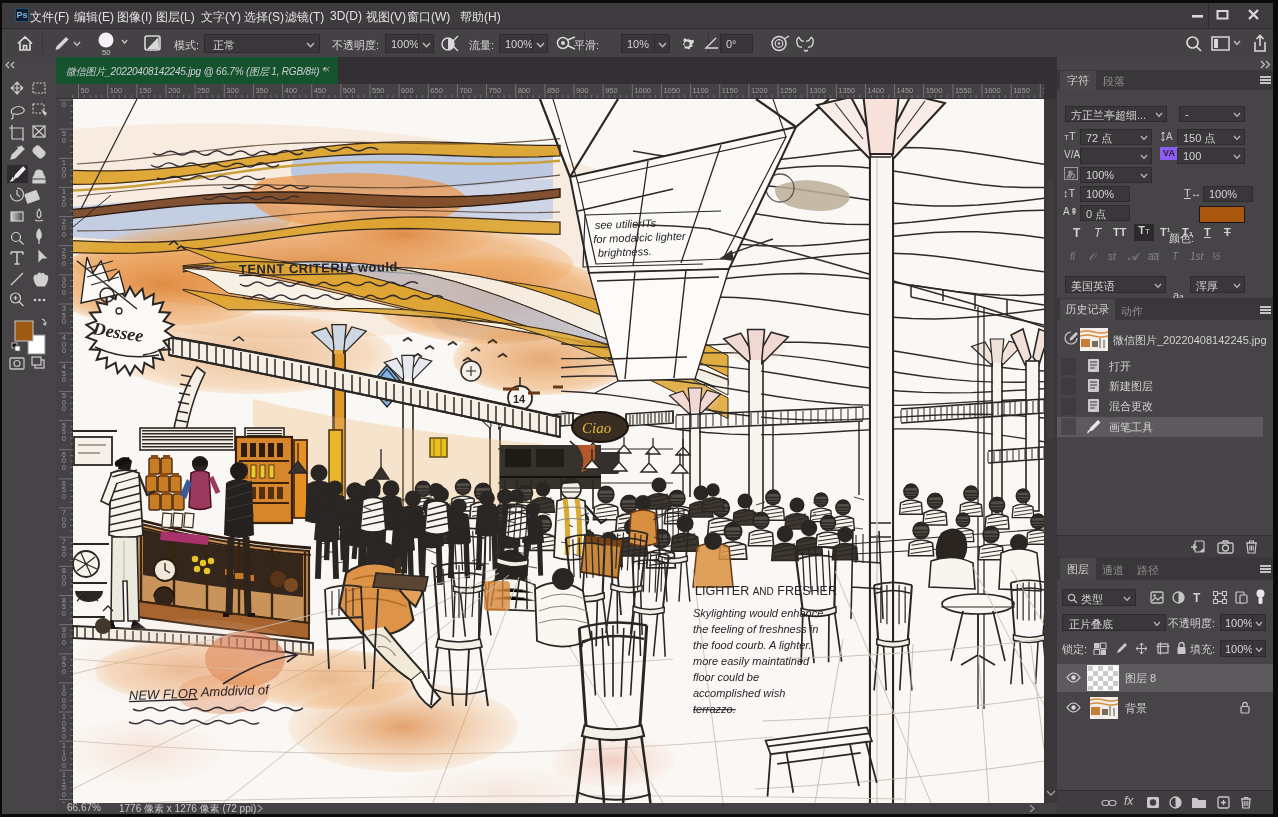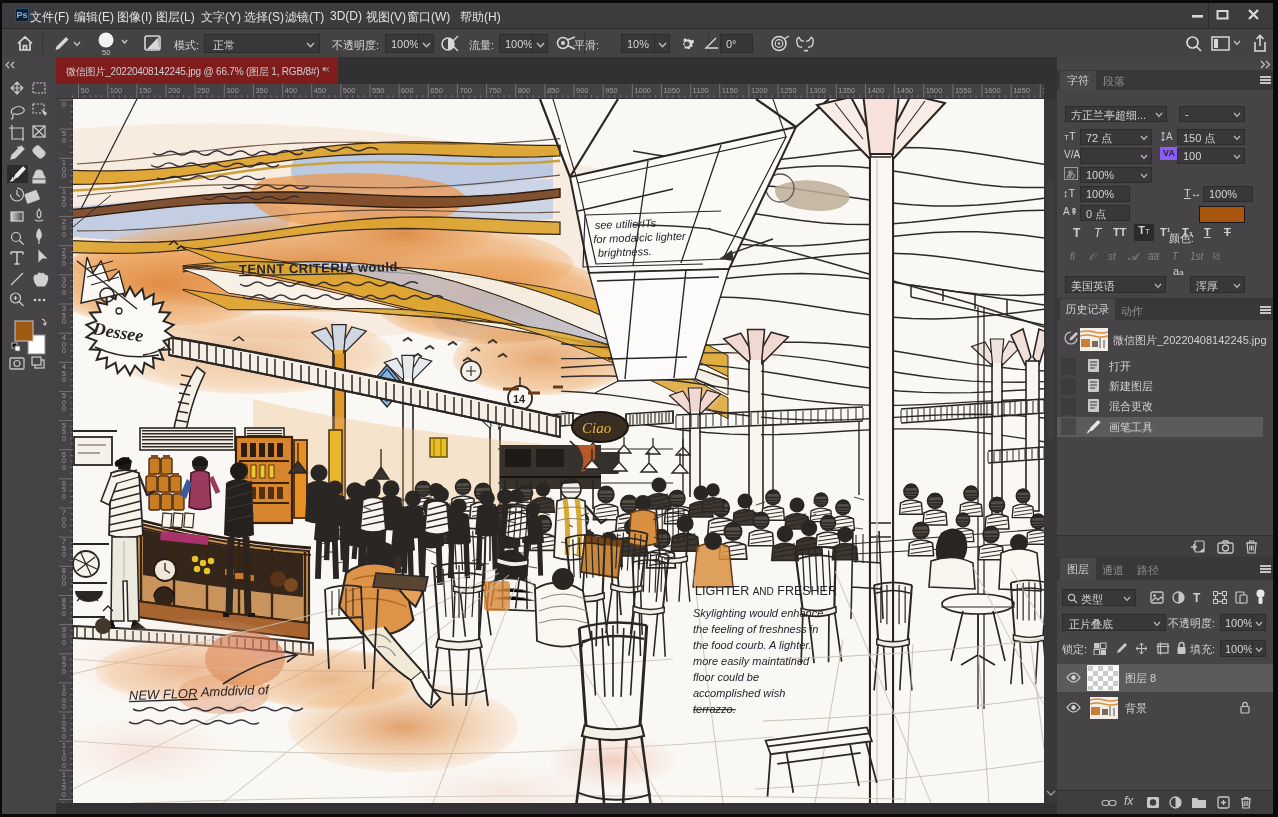--- a/index.html
+++ b/index.html
@@ -219,21 +219,21 @@
     <rect x="10" y="286" width="5" height="5" fill="#111" stroke="#ddd" stroke-width="0.8"></rect>
     <rect x="13" y="289" width="5" height="5" fill="#fff" stroke="#666" stroke-width="0.8"></rect>
     <rect x="8" y="301" width="14" height="11" rx="1" fill="none" stroke="#c5c3c5" stroke-width="1.3"></rect>
     <circle cx="15" cy="306.5" r="3" fill="none" stroke="#c5c3c5" stroke-width="1.2"></circle>
     <rect x="33" y="303" width="9" height="8" fill="none" stroke="#c5c3c5" stroke-width="1.3"></rect>
     <rect x="30" y="300" width="9" height="8" fill="#474447" stroke="#c5c3c5" stroke-width="1.3"></rect>
    </svg>
   </div>
   <div id="docarea" class="abs">
     <div class="abs" style="left:0;top:0;width:1001px;height:27px;background:#333033;"></div>
-    <div class="abs" style="left:0;top:0;width:282px;height:27px;background:#7f1d1d;">
+    <div class="abs" style="left:0;top:0;width:282px;height:27px;background:#14532d;font-style:italic;">
       <span style="position:absolute;left:10px;top:8px;font-size:10px;color:#d0ced0;white-space:nowrap;letter-spacing:-0.2px;">微信图片_20220408142245.jpg @ 66.7% (图层 1, RGB/8#) *</span>
       <span style="position:absolute;left:268px;top:7px;font-size:10px;color:#9a989a;">×</span>
     </div>
     <div class="abs" style="left:0;top:27px;width:988px;height:15px;background:#454245;border-bottom:1px solid #353235;">
       <svg width="988" height="15" viewBox="0 0 988 15" style="font-family:'Liberation Sans',sans-serif;">
 <path d="M22.5 0 V14 M51.7 0 V14 M80.8 0 V14 M110.0 0 V14 M139.1 0 V14 M168.3 0 V14 M197.4 0 V14 M226.6 0 V14 M255.7 0 V14 M284.8 0 V14 M314.0 0 V14 M343.1 0 V14 M372.3 0 V14 M401.4 0 V14 M430.6 0 V14 M459.7 0 V14 M488.9 0 V14 M518.0 0 V14 M547.2 0 V14 M576.3 0 V14 M605.4 0 V14 M634.6 0 V14 M663.7 0 V14 M692.9 0 V14 M722.0 0 V14 M751.2 0 V14 M780.3 0 V14 M809.5 0 V14 M838.6 0 V14 M867.7 0 V14 M896.9 0 V14 M926.0 0 V14 M955.2 0 V14 M984.3 0 V14" stroke="#807e80" stroke-width="0.8" fill="none"></path>
 <path d="M16.7 11 V14 M28.4 11 V14 M34.2 11 V14 M40.0 11 V14 M45.9 11 V14 M57.5 11 V14 M63.3 11 V14 M69.2 11 V14 M75.0 11 V14 M86.7 11 V14 M92.5 11 V14 M98.3 11 V14 M104.2 11 V14 M115.8 11 V14 M121.6 11 V14 M127.5 11 V14 M133.3 11 V14 M145.0 11 V14 M150.8 11 V14 M156.6 11 V14 M162.4 11 V14 M174.1 11 V14 M179.9 11 V14 M185.8 11 V14 M191.6 11 V14 M203.2 11 V14 M209.1 11 V14 M214.9 11 V14 M220.7 11 V14 M232.4 11 V14 M238.2 11 V14 M244.0 11 V14 M249.9 11 V14 M261.5 11 V14 M267.4 11 V14 M273.2 11 V14 M279.0 11 V14 M290.7 11 V14 M296.5 11 V14 M302.3 11 V14 M308.2 11 V14 M319.8 11 V14 M325.7 11 V14 M331.5 11 V14 M337.3 11 V14 M349.0 11 V14 M354.8 11 V14 M360.6 11 V14 M366.5 11 V14 M378.1 11 V14 M383.9 11 V14 M389.8 11 V14 M395.6 11 V14 M407.3 11 V14 M413.1 11 V14 M418.9 11 V14 M424.7 11 V14 M436.4 11 V14 M442.2 11 V14 M448.1 11 V14 M453.9 11 V14 M465.5 11 V14 M471.4 11 V14 M477.2 11 V14 M483.0 11 V14 M494.7 11 V14 M500.5 11 V14 M506.4 11 V14 M512.2 11 V14 M523.8 11 V14 M529.7 11 V14 M535.5 11 V14 M541.3 11 V14 M553.0 11 V14 M558.8 11 V14 M564.6 11 V14 M570.5 11 V14 M582.1 11 V14 M588.0 11 V14 M593.8 11 V14 M599.6 11 V14 M611.3 11 V14 M617.1 11 V14 M622.9 11 V14 M628.8 11 V14 M640.4 11 V14 M646.2 11 V14 M652.1 11 V14 M657.9 11 V14 M669.6 11 V14 M675.4 11 V14 M681.2 11 V14 M687.1 11 V14 M698.7 11 V14 M704.5 11 V14 M710.4 11 V14 M716.2 11 V14 M727.9 11 V14 M733.7 11 V14 M739.5 11 V14 M745.3 11 V14 M757.0 11 V14 M762.8 11 V14 M768.7 11 V14 M774.5 11 V14 M786.1 11 V14 M792.0 11 V14 M797.8 11 V14 M803.6 11 V14 M815.3 11 V14 M821.1 11 V14 M826.9 11 V14 M832.8 11 V14 M844.4 11 V14 M850.3 11 V14 M856.1 11 V14 M861.9 11 V14 M873.6 11 V14 M879.4 11 V14 M885.2 11 V14 M891.1 11 V14 M902.7 11 V14 M908.6 11 V14 M914.4 11 V14 M920.2 11 V14 M931.9 11 V14 M937.7 11 V14 M943.5 11 V14 M949.4 11 V14 M961.0 11 V14 M966.8 11 V14 M972.7 11 V14 M978.5 11 V14 M990.2 11 V14" stroke="#7a787a" stroke-width="0.8" fill="none"></path>
 <text x="24.5" y="9" font-size="7.5" fill="#9e9c9e">50</text>
 <text x="53.7" y="9" font-size="7.5" fill="#9e9c9e">100</text>
 <text x="82.8" y="9" font-size="7.5" fill="#9e9c9e">150</text>
@@ -1098,20 +1098,30 @@
 <path d="M0 128 L38 96" stroke="#26232a" stroke-width="1"></path>
 <path d="M4 502 l6 -6 l5 6 l5 -6 l5 6 M30 512 l5 -5 l5 5" stroke="#26232a" stroke-width="1.3" fill="none"></path>
       </svg>
     </div>
     <div class="abs" style="left:988px;top:42px;width:13px;height:704px;background:#3a373a;">
       <div class="abs" style="left:3px;top:80px;width:7px;height:260px;background:#403d40;border-radius:4px;"></div>
       <svg class="abs" style="left:2px;top:690px;" width="10" height="8" viewBox="0 0 10 8">
           <path d="M1 2 l4 4 l4 -4" fill="none" stroke="#9a989a" stroke-width="1.4"></path>
         </svg>
     </div>
+    <div class="abs" style="left:0;top:746px;width:1001px;height:11px;background:#454245;font-size:10px;color:#c8c6c8;">
+      <span style="position:absolute;left:11px;top:-1px;">66.67%</span>
+      <span style="position:absolute;left:63px;top:-1px;">1776 像素 x 1276 像素 (72 ppi)</span>
+      <svg class="abs" style="left:200px;top:1px;" width="8" height="9" viewBox="0 0 8 9">
+          <path d="M2 1 l4 3.5 L2 8" fill="none" stroke="#9a989a" stroke-width="1.3"></path>
+        </svg>
+      <svg class="abs" style="left:972px;top:1px;" width="8" height="9" viewBox="0 0 8 9">
+          <path d="M2 1 l4 3.5 L2 8" fill="none" stroke="#9a989a" stroke-width="1.3"></path>
+        </svg>
+    </div>
   </div>
   <div id="paneldock" class="abs" style="font-size:11px;color:#d2d0d2;">
     <svg class="abs" style="left:203px;top:3px;" width="12" height="9" viewBox="0 0 12 9">
         <path d="M1 1 l3.5 3.5 L1 8 M6 1 l3.5 3.5 L6 8" fill="none" stroke="#c5c3c5" stroke-width="1.2"></path>
       </svg>
 
     <div class="abs" style="left:0;top:13px;width:216px;height:20px;background:#3a373a;"></div>
     <div class="abs" style="left:3px;top:14px;width:36px;height:19px;background:#4a474a;text-align:center;line-height:19px;">字符</div>
     <span class="abs" style="left:46px;top:17px;color:#8d8b8d;">段落</span>
     <div class="abs" style="left:203px;top:19px;width:11px;height:1.5px;background:#c5c3c5;box-shadow:0 3px #c5c3c5, 0 6px #c5c3c5;"></div>
@@ -1197,21 +1207,21 @@
         <span style="position:absolute;left:110px;">T</span>
         <span style="position:absolute;left:128px;">1st</span>
         <span style="position:absolute;left:150px;">½</span>
     </div>
     <div class="field" style="left:8px;top:219px;width:101px;height:17px;padding-left:40px;">
         <span style="position:absolute;left:5px;top:2px;">美国英语</span>
         <svg style="position:absolute;right:3px;top:6px;" width="8" height="6" viewBox="0 0 8 6">
           <path d="M1 1 l3 3.4 L7 1" fill="none" stroke="#bdbbbd" stroke-width="1.2"></path>
         </svg>
       </div>
-    <span class="abs" style="left:116px;top:208px;font-size:11px;">a<span style="font-size:8px;">a</span></span>
+    <span class="abs" style="left:116px;top:232px;font-size:11px;">a<span style="font-size:8px;">a</span></span>
     <div class="field" style="left:133px;top:219px;width:55px;height:17px;">
         <span style="position:absolute;left:5px;top:2px;">浑厚</span>
         <svg style="position:absolute;right:3px;top:6px;" width="8" height="6" viewBox="0 0 8 6">
           <path d="M1 1 l3 3.4 L7 1" fill="none" stroke="#bdbbbd" stroke-width="1.2"></path>
         </svg>
       </div>
 
     <div class="abs" style="left:0;top:241px;width:216px;height:22px;background:#3a373a;"></div>
     <div class="abs" style="left:3px;top:242px;width:55px;height:21px;background:#4a474a;text-align:center;line-height:21px;">历史记录</div>
     <span class="abs" style="left:64px;top:247px;color:#8d8b8d;">动作</span>

